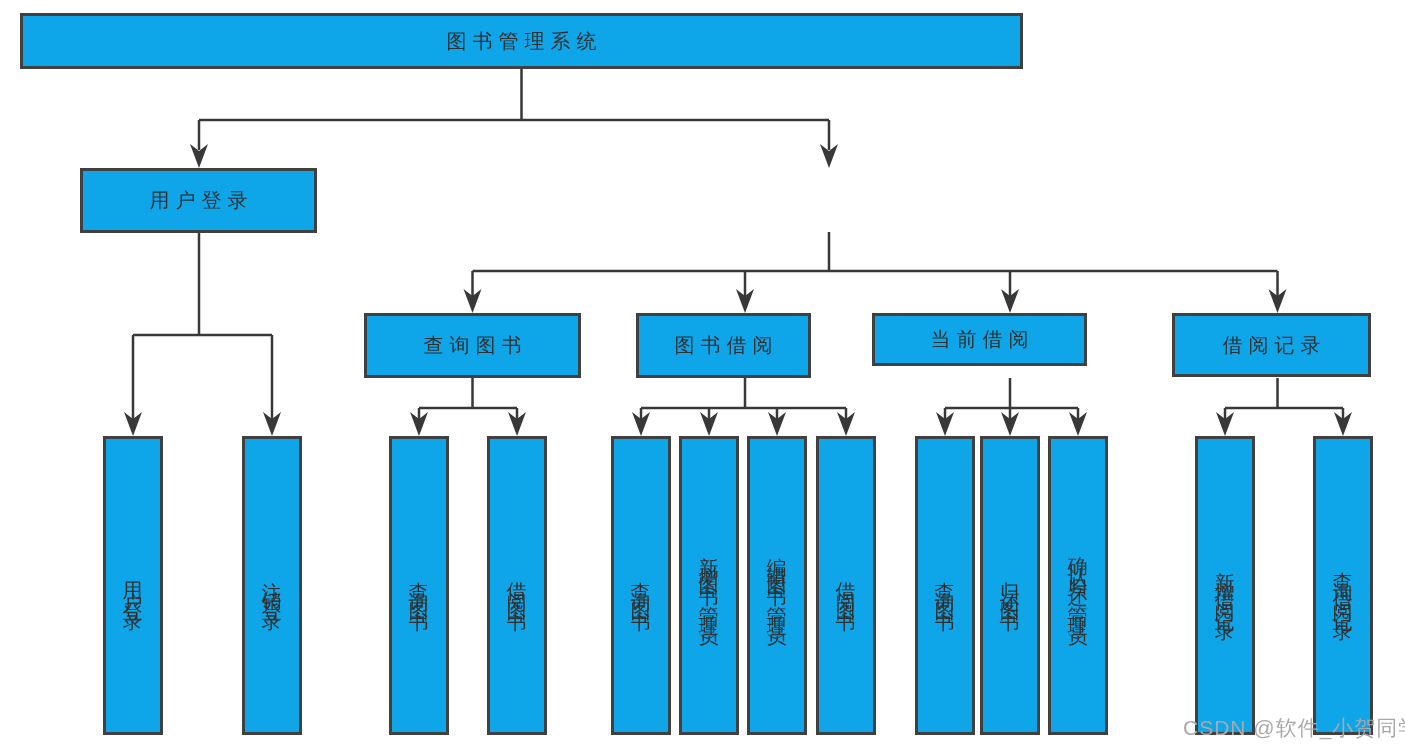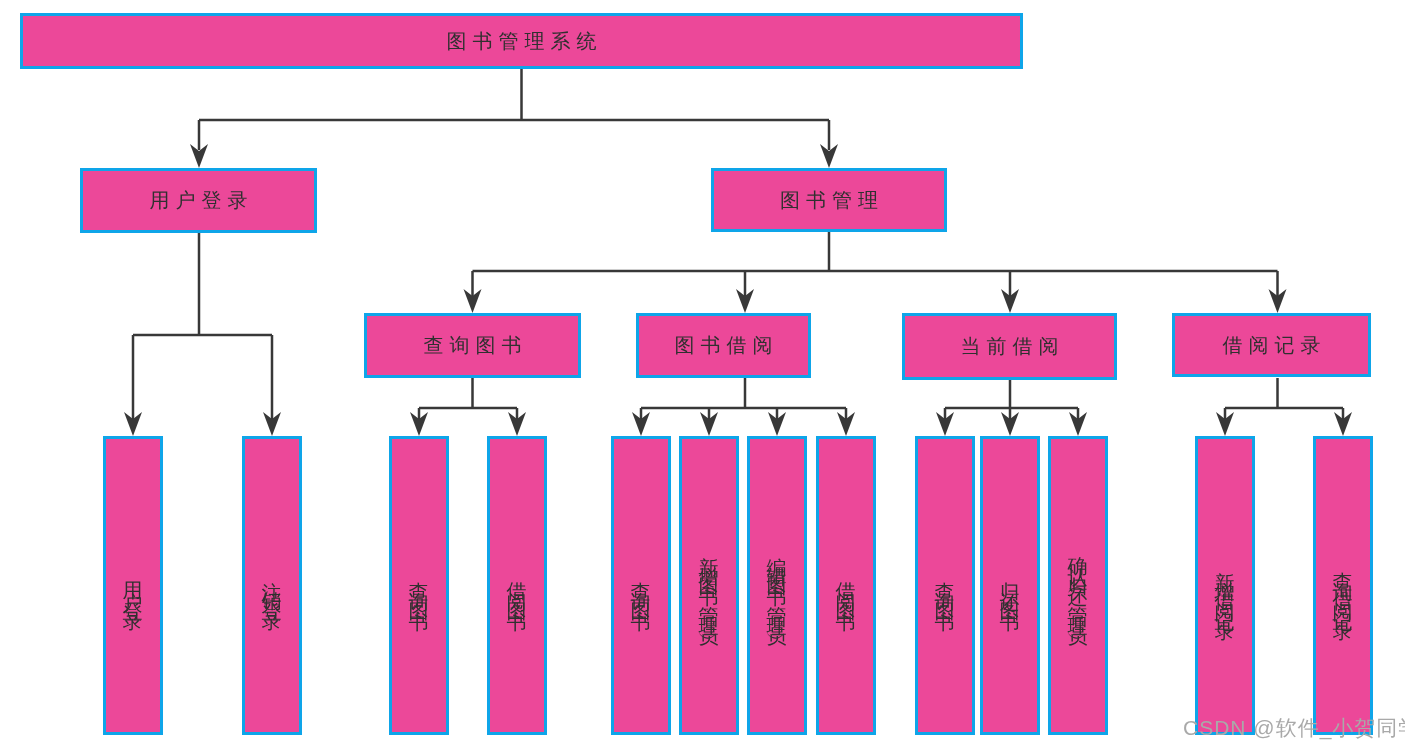--- a/index.html
+++ b/index.html
@@ -12,22 +12,22 @@
     overflow: hidden;
   }
   .wires {
     position: absolute;
     left: 0; top: 0;
     pointer-events: none;
   }
   .node {
     position: absolute;
     box-sizing: border-box;
-    background: #ec4899;
-    border: 3px solid #0ea5e9;
+    background: #0ea5e9;
+    border: 3px solid #404040;
     color: #303030;
     display: flex;
     align-items: center;
     justify-content: center;
     text-align: center;
   }
   .node.h {
     font-size: 20px;
     letter-spacing: 6px;
     text-indent: 6px; 
@@ -97,31 +97,28 @@
     </g>
   </svg>
 
   <div class="node h" style="left:20px;top:13px;width:1003px;height:56px">
     <span>图书管理系统</span>
   </div>
 
   <div class="node h" style="left:80px;top:168px;width:237px;height:65px">
     <span>用户登录</span>
   </div>
-  <div class="node h" style="left:711px;top:168px;width:236px;height:64px">
-    <span>图书管理</span>
-  </div>
 
   <div class="node h" style="left:364px;top:313px;width:217px;height:65px">
     <span>查询图书</span>
   </div>
   <div class="node h" style="left:636px;top:313px;width:175px;height:65px">
     <span>图书借阅</span>
   </div>
-  <div class="node h" style="left:902px;top:313px;width:215px;height:67px">
+  <div class="node h" style="left:872px;top:313px;width:215px;height:53px">
     <span>当前借阅</span>
   </div>
   <div class="node h" style="left:1172px;top:313px;width:199px;height:64px">
     <span>借阅记录</span>
   </div>
 
   <div class="node v" style="left:103px;top:436px;width:60px;height:299px">
     <span>用户登录</span>
   </div>
   <div class="node v" style="left:242px;top:436px;width:60px;height:299px">

